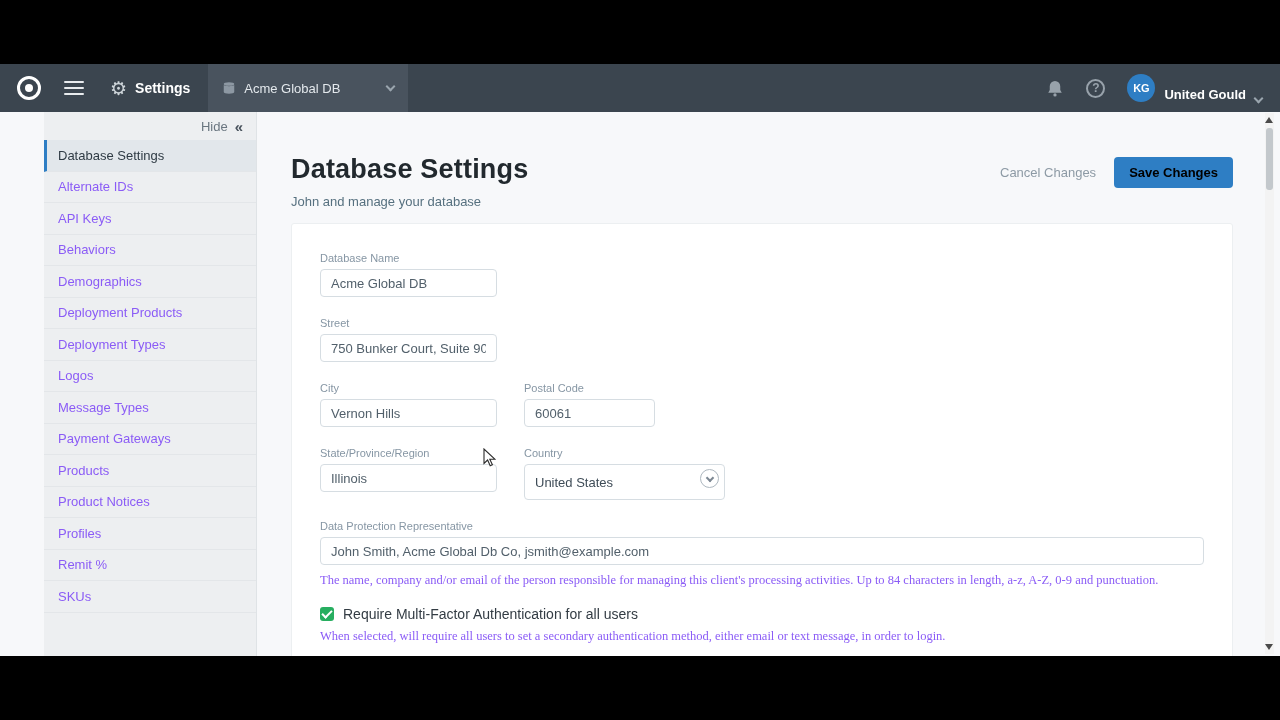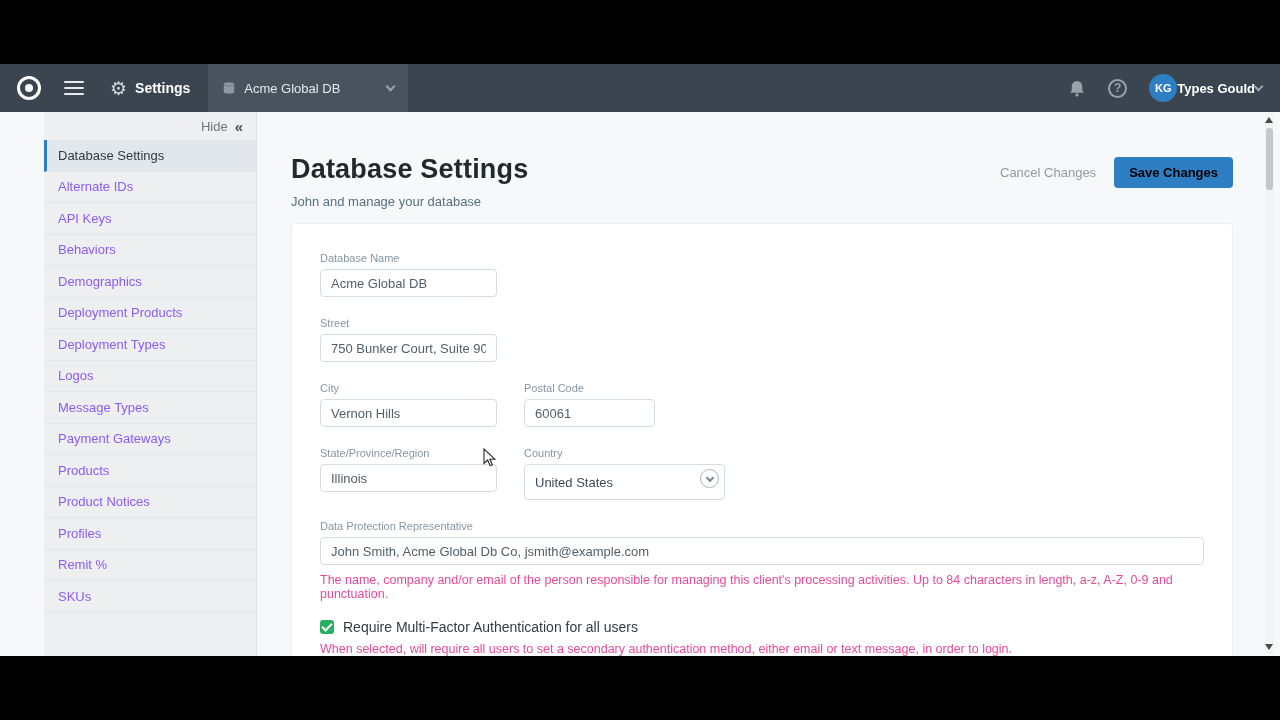--- a/index.html
+++ b/index.html
@@ -16,21 +16,21 @@
   .hamburger div { height:2px; background:#e8ebee; border-radius:1px; }
   .nav-settings { display:flex; align-items:center; gap:8px; margin:0 18px 0 10px; }
   .gear { color:#cfd6db; font-size:19px; font-family:"DejaVu Sans",sans-serif; line-height:1; }
   .nav-settings-label { color:#fff; font-size:14px; font-weight:bold; }
   .db-selector { height:48px; background:#49535e; display:flex; align-items:center; gap:8px; padding:0 14px; min-width:200px; cursor:pointer; }
   .db-selector-label { color:#e3e8ec; font-size:13px; flex:1; }
   .chev { width:7px; height:7px; border-right:2px solid #9aa5ae; border-bottom:2px solid #9aa5ae; transform:rotate(45deg); margin-top:-3px; }
   .nav-right { margin-left:auto; display:flex; align-items:center; gap:22px; padding-right:18px; }
   .icon-btn { cursor:pointer; display:flex; align-items:center; }
   .q-icon { width:19px; height:19px; border:2px solid #98a2ab; border-radius:50%; color:#98a2ab; font-size:12px; font-weight:bold; display:flex; align-items:center; justify-content:center; }
-  .user-chip { display:flex; align-items:center; cursor:pointer; }
+  .user-chip { display:flex; align-items:flex-end; gap:9px; cursor:pointer; }
   .avatar { width:28px; height:28px; border-radius:50%; background:#2e7ec4; color:#fff; font-size:11px; font-weight:bold; display:flex; align-items:center; justify-content:center; }
   .user-name { color:#fff; font-size:13px; font-weight:bold; }
 
   
   .layout { position:absolute; top:48px; left:0; right:0; bottom:0; display:flex; }
   .sidebar { width:213px; background:#edeff1; border-right:1px solid #dfe3e6; flex-shrink:0;margin-left:44px; }
   .hide-row { height:28px; display:flex; align-items:center; justify-content:flex-end; gap:7px; padding-right:13px; color:#6a7680; font-size:13px; cursor:pointer; }
   .collapse-glyph { font-size:15px; color:#4a545e; font-weight:bold; }
   .side-item { height:31.5px; display:flex; align-items:center; padding-left:14px; font-size:13px; color:#8b5cf6; border-bottom:1px solid #e3e6e9; cursor:pointer; }
   .side-item.active { background:#e2e7eb; border-left:3px solid #2e7ec4; padding-left:11px; color:#2f3b44; }
@@ -47,21 +47,21 @@
   .card { background:#fff; border:1px solid #eceff1; border-radius:3px; margin:14px 47px 0 34px; padding:28px; height:500px; }
   .field { margin-bottom:20px; }
   .field label { display:block; font-size:11px; color:#8696a4; margin-bottom:5px; }
   .txt { height:28px; border:1px solid #d6dde2; border-radius:4px; background:#fff; padding:0 10px; font-size:13px; color:#52606b; font-family:inherit; width:177px; }
   .txt.narrow { width:131px; }
   .txt.full { width:100%; }
   .row { display:flex; gap:27px; }
   .select-box { position:relative; width:201px; height:36px; border:1px solid #d6dde2; border-radius:4px; background:#fff; display:flex; align-items:center; padding:0 32px 0 10px; font-size:13px; color:#3f4c57; cursor:pointer; }
   .select-circle { position:absolute; right:5px; top:4px; width:19px; height:19px; border:1px solid #aeb8c0; border-radius:50%; display:flex; align-items:center; justify-content:center; }
   .select-circle .chev { border-color:#7d8893; margin-top:-2px; width:6px; height:6px; }
-  .help-text { font-size:12.5px; color:#ec4899; margin-top:8px; }
+  .help-text { font-size:12.5px; color:#8b5cf6; margin-top:8px;font-family:Liberation Serif, serif; }
   .mfa-row { display:flex; align-items:center; gap:9px; margin-top:18px; }
   .checkbox { width:14px; height:14px; background:#27ae60; border-radius:3px; position:relative; cursor:pointer; flex-shrink:0; }
   .checkbox::after { content:""; position:absolute; left:4px; top:1px; width:4px; height:8px; border:solid #fff; border-width:0 2px 2px 0; transform:rotate(45deg); }
   .mfa-label { font-size:14px; color:#333c44; font-weight:500; }
   .mfa-help { margin-top:7px; }
 
   
   .scrollbar { position:absolute; top:49px; right:6px; bottom:2px; width:9px; background:#f3f3f3; }
   .sb-arrow { position:absolute; left:0; width:0; height:0; border-left:4.5px solid transparent; border-right:4.5px solid transparent; }
   .sb-up { top:4px; border-bottom:6px solid #4a4a4a; }
@@ -104,21 +104,21 @@
           <svg width="18" height="19" viewBox="0 0 24 24" fill="#98a2ab">
               <path d="M12 2a7 7 0 0 0-7 7v5l-2 3.5h18L19 14V9a7 7 0 0 0-7-7z"></path>
               <circle cx="12" cy="20.5" r="2.2"></circle>
             </svg>
         </span>
         <span class="icon-btn">
             <span class="q-icon">?</span>
           </span>
         <div class="user-chip">
           <div class="avatar">KG</div>
-          <span class="user-name">Types Gould</span>
+          <span class="user-name">United Gould</span>
           <span class="chev"></span>
         </div>
       </div>
     </header>
 
     <div class="layout">
 
       <nav class="sidebar">
         <div class="hide-row">
           <span>Hide</span>

